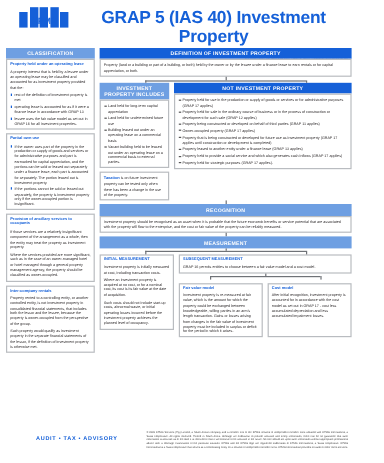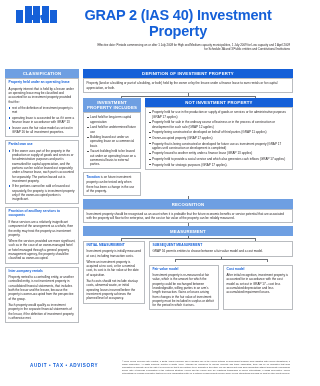--- a/index.html
+++ b/index.html
@@ -4,21 +4,21 @@
 <style>
   html,body{margin:0;padding:0;}
   body{
     width:298px;height:386px;background:#ffffff;
     font-family:"Liberation Sans", sans-serif;
     color:#231f20;overflow:hidden;
   }
   .page{position:relative;width:298px;height:386px;box-sizing:border-box;}
 
   
-  .header{position:relative;height:69px;}
+  .header{position:relative;height:40px;}
   .logo{
     position:absolute;left:16px;top:6px;width:48px;height:26px;
   }
   .logo-bars{display:flex;gap:1.5px;height:17px;}
   .logo-bars i{display:block;width:7px;height:17px;background:#1560d8;}
   .logo-bars i:nth-child(1){height:13px;margin-top:4px;}
   .logo-bars i:nth-child(5){height:13px;margin-top:4px;}
   .logo-text{
     font-size:7.5px;font-weight:bold;color:#1560d8;letter-spacing:-.3px;
     margin-top:-10px;text-align:center;width:42px;
@@ -110,21 +110,21 @@
       <div class="logo-bars">
         <i></i>
           <i></i>
           <i></i>
           <i></i>
           <i></i>
       </div>
       <div class="logo-text">KPMG</div>
     </div>
     <div class="title-wrap">
-      <div class="doc-title">GRAP 2 (IAS 40) Investment Property</div>
+      <div class="doc-title">GRAP 5 (IAS 40) Investment Property</div>
       <div class="doc-sub">
         <span>Effective date: Periods commencing on or after 1 July 2008 for High and Medium capacity municipalities, 1 July 2009 for Low capacity and 1 April 2009</span>
         <span>for Schedule 3A and 3 Public entities and Constitutional Institutions</span>
       </div>
     </div>
   </div>
 
   <div class="main">
     <div class="cols">
 

